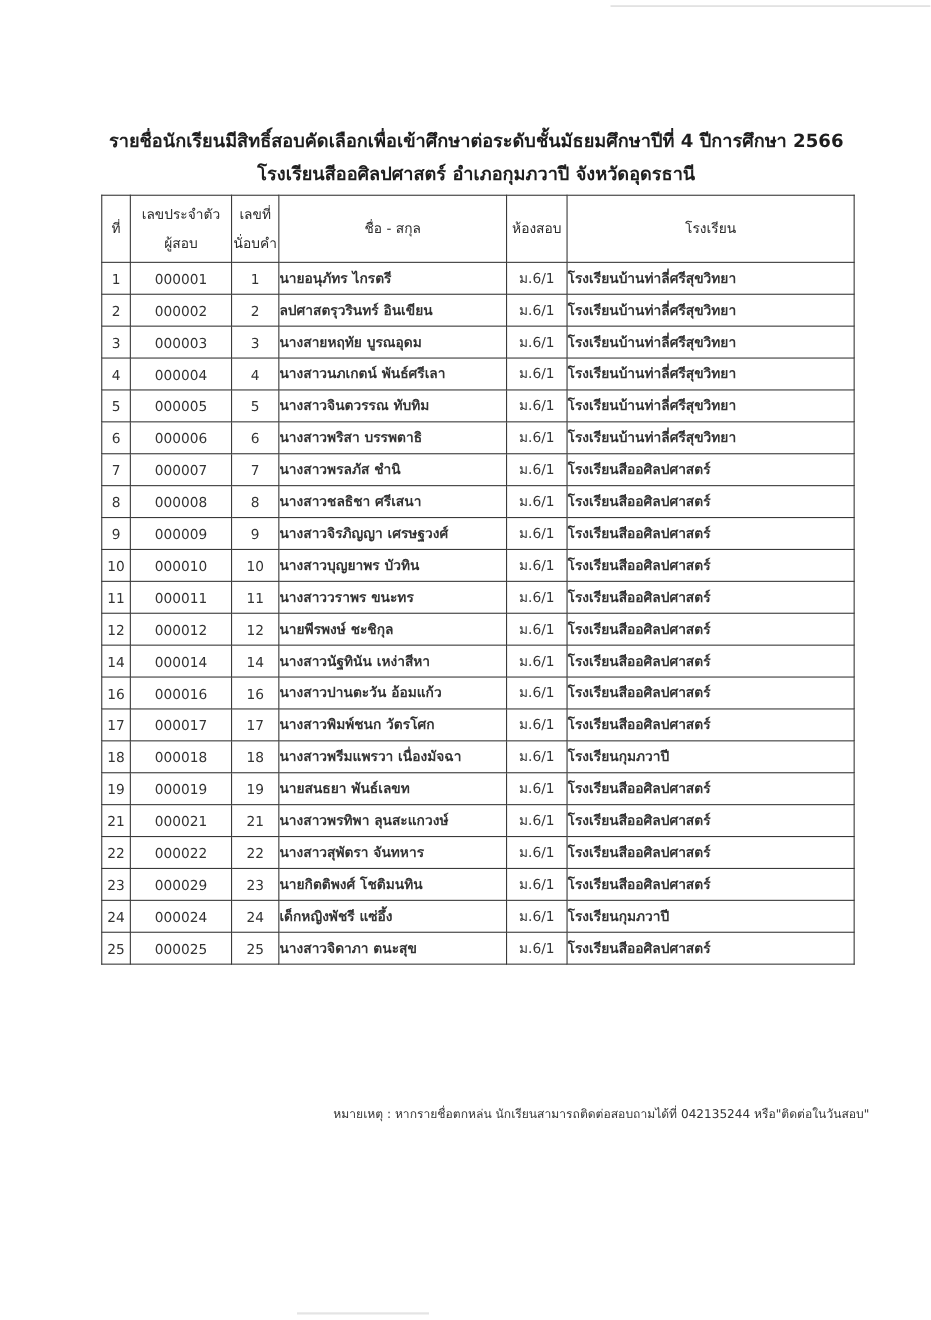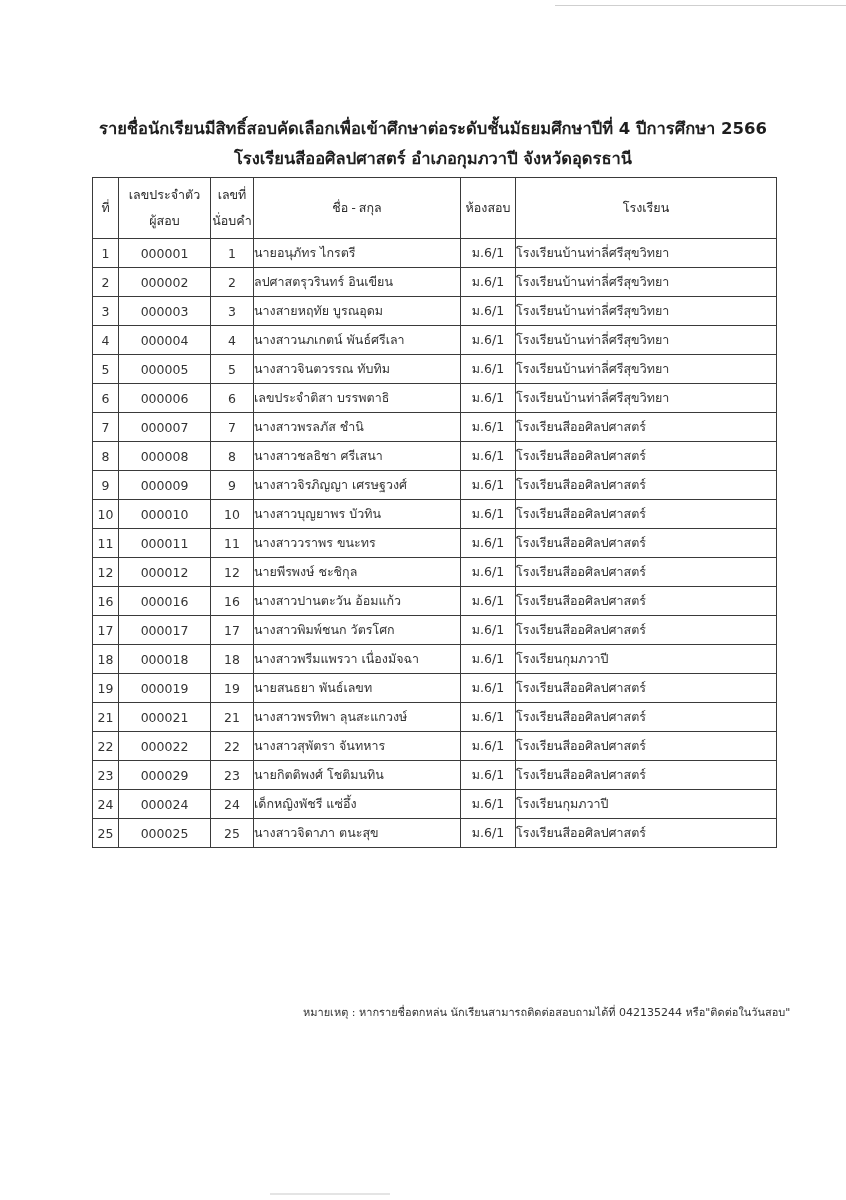--- a/index.html
+++ b/index.html
@@ -50,29 +50,28 @@
       overflow: hidden;
       white-space: nowrap;
     }
     table.roster th {
       height: 60px;
       font-weight: normal;
       color: #2a2a2a;
       text-align: center;
       line-height: 26px;
       vertical-align: middle;
-      font-family: Liberation Serif, serif;
     }
     table.roster td {
       height: 28px;
       color: #333333;
       vertical-align: middle;
     }
     td.c-center { text-align: center; }
-    td.c-left { text-align: left; padding-left: 3px; }
+    td.c-left { text-align: left; padding-left: 3px; font-weight: bold; }
     col.w-no { width: 26px; }
     col.w-id { width: 92px; }
     col.w-seat { width: 43px; }
     col.w-name { width: 207px; }
     col.w-room { width: 55px; }
     col.w-school { width: 261px; }
     .note {
       position: absolute;
       left: 303px;
       top: 1003px;
@@ -160,21 +159,21 @@
         <td class="c-center">000005</td>
         <td class="c-center">5</td>
         <td class="c-left">นางสาวจินตวรรณ ทับทิม</td>
         <td class="c-center">ม.6/1</td>
         <td class="c-left">โรงเรียนบ้านท่าลี่ศรีสุขวิทยา</td>
       </tr>
       <tr>
         <td class="c-center">6</td>
         <td class="c-center">000006</td>
         <td class="c-center">6</td>
-        <td class="c-left">เลขประจำติสา บรรพตาธิ</td>
+        <td class="c-left">นางสาวพริสา บรรพตาธิ</td>
         <td class="c-center">ม.6/1</td>
         <td class="c-left">โรงเรียนบ้านท่าลี่ศรีสุขวิทยา</td>
       </tr>
       <tr>
         <td class="c-center">7</td>
         <td class="c-center">000007</td>
         <td class="c-center">7</td>
         <td class="c-left">นางสาวพรลภัส ชำนิ</td>
         <td class="c-center">ม.6/1</td>
         <td class="c-left">โรงเรียนสีออศิลปศาสตร์</td>
@@ -213,20 +212,28 @@
       </tr>
       <tr>
         <td class="c-center">12</td>
         <td class="c-center">000012</td>
         <td class="c-center">12</td>
         <td class="c-left">นายพีรพงษ์ ชะชิกุล</td>
         <td class="c-center">ม.6/1</td>
         <td class="c-left">โรงเรียนสีออศิลปศาสตร์</td>
       </tr>
       <tr>
+        <td class="c-center">14</td>
+        <td class="c-center">000014</td>
+        <td class="c-center">14</td>
+        <td class="c-left">นางสาวนัฐทินัน เหง่าสีหา</td>
+        <td class="c-center">ม.6/1</td>
+        <td class="c-left">โรงเรียนสีออศิลปศาสตร์</td>
+      </tr>
+      <tr>
         <td class="c-center">16</td>
         <td class="c-center">000016</td>
         <td class="c-center">16</td>
         <td class="c-left">นางสาวปานตะวัน อ้อมแก้ว</td>
         <td class="c-center">ม.6/1</td>
         <td class="c-left">โรงเรียนสีออศิลปศาสตร์</td>
       </tr>
       <tr>
         <td class="c-center">17</td>
         <td class="c-center">000017</td>

